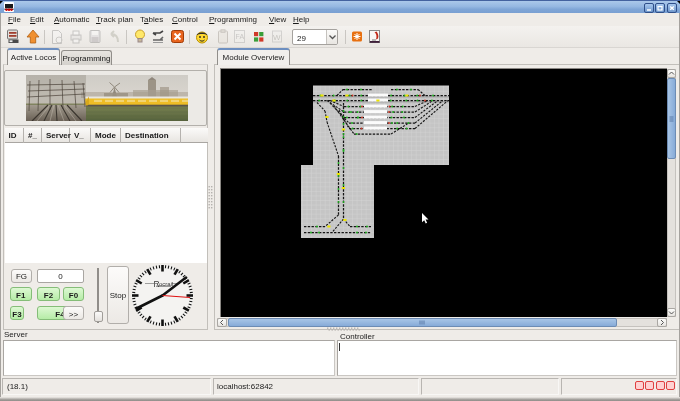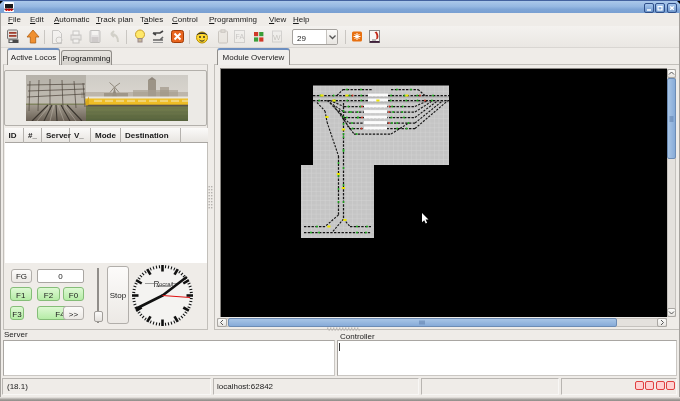--- a/index.html
+++ b/index.html
@@ -24,21 +24,21 @@
 .tab.sel{background:#f1efec;border-top:2px solid #6d8fc0;height:17px;z-index:5}
 .tab span{position:relative;top:3px}
 .tab.sel span{top:2.5px}
 
 #photobox{left:4px;top:70px;width:203px;height:56px;border:1px solid #b3b0ab;border-radius:2px;background:#eceae6}
 
 #thead{left:4.5px;top:128px;width:203px;height:15px;background:linear-gradient(#fbfaf9,#e8e5e1);border-bottom:1px solid #a9a6a2}
 .th{top:0;height:15px;border-right:1px solid #b5b2ae;font-weight:bold;font-size:8px;padding:3px 0 0 4px}
 #tbody{left:4.5px;top:143px;width:202px;height:120px;background:#fff}
 
-.gbtn{border:1px solid #85bd78;border-radius:3px;background:linear-gradient(#ddf8d3,#b5eca6);font-size:8px;text-align:center;font-weight:normal}
+.gbtn{border:1px solid #85bd78;border-radius:3px;background:linear-gradient(#ddf8d3,#b5eca6);font-size:8px;text-align:center;font-weight:bold}
 .wbtn2{border:1px solid #b1aeaa;border-radius:3px;background:linear-gradient(#fcfbfa,#ebe8e4);font-size:8px;text-align:center}
 .gbtn span,.wbtn2 span{position:relative;top:2.5px}
 #vfield{left:37px;top:268.5px;width:47px;height:14px;border:1px solid #a9a6a2;border-radius:2px;background:#fff;text-align:center}
 #vfield span{position:relative;top:2.5px}
 #stopbtn{left:107px;top:266px;width:22px;height:58px;border:1px solid #b1aeaa;border-radius:3px;background:linear-gradient(#fcfbfa,#ece9e5);text-align:center}
 #stopbtn span{position:relative;top:24px}
 
 #rpage{left:214px;top:64px;width:466px;height:266px;border:1px solid #c2bfba;background:#efece8}
 #canvas{left:220px;top:68px;width:447px;height:249px;background:#000;border:1px solid #8a8783}
 

